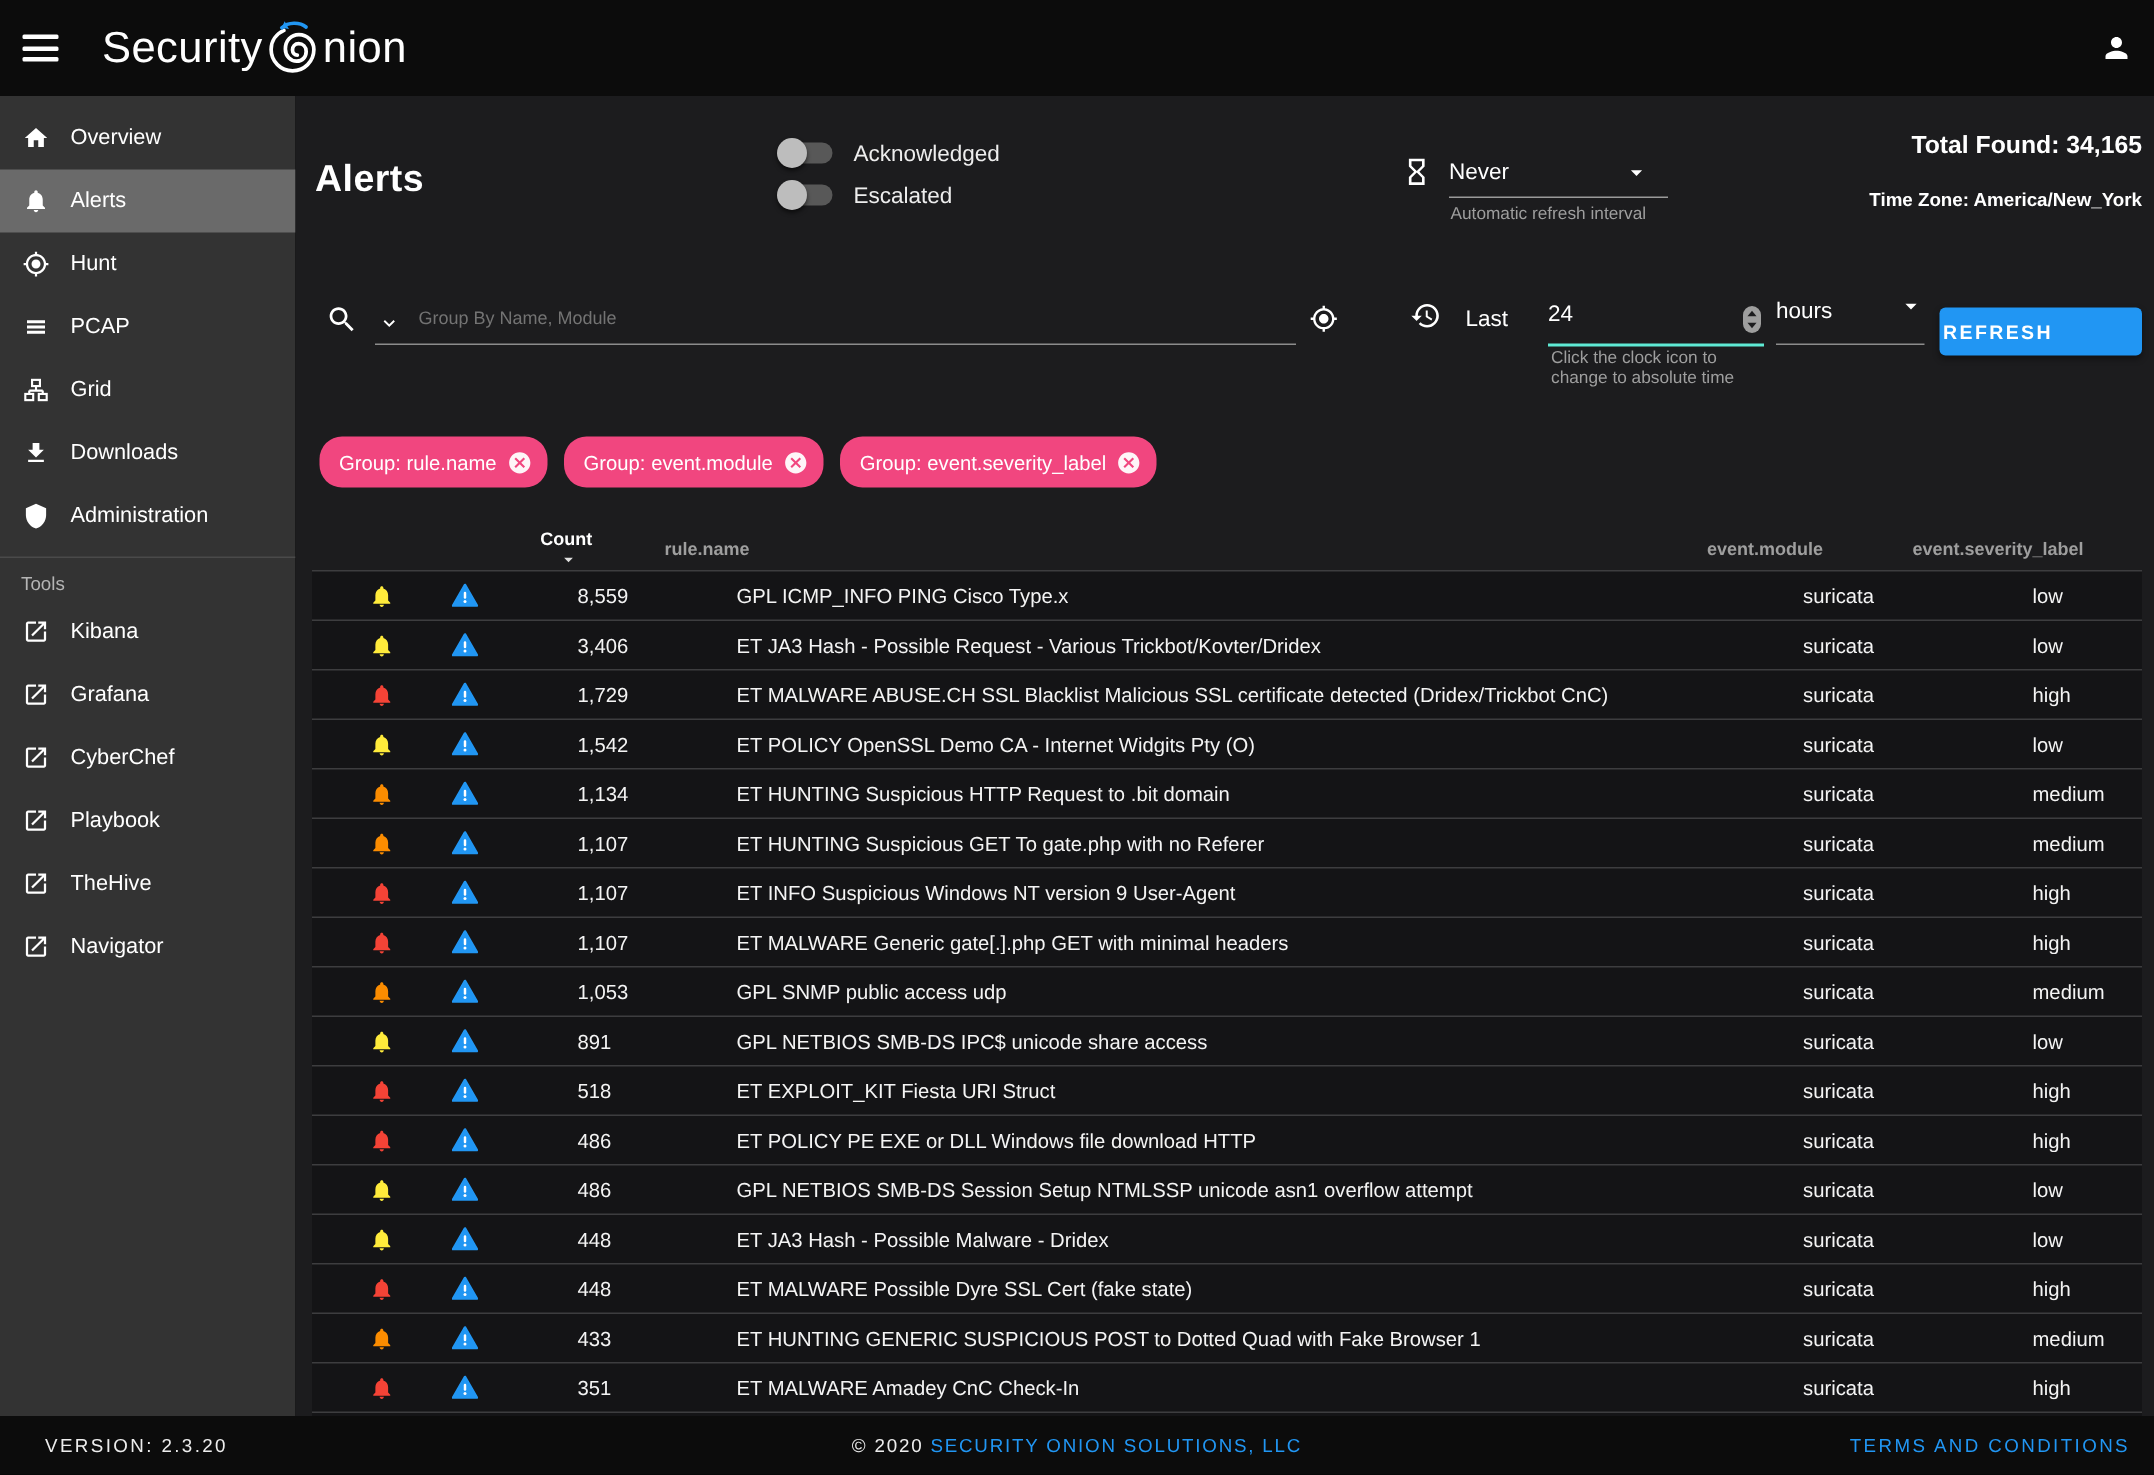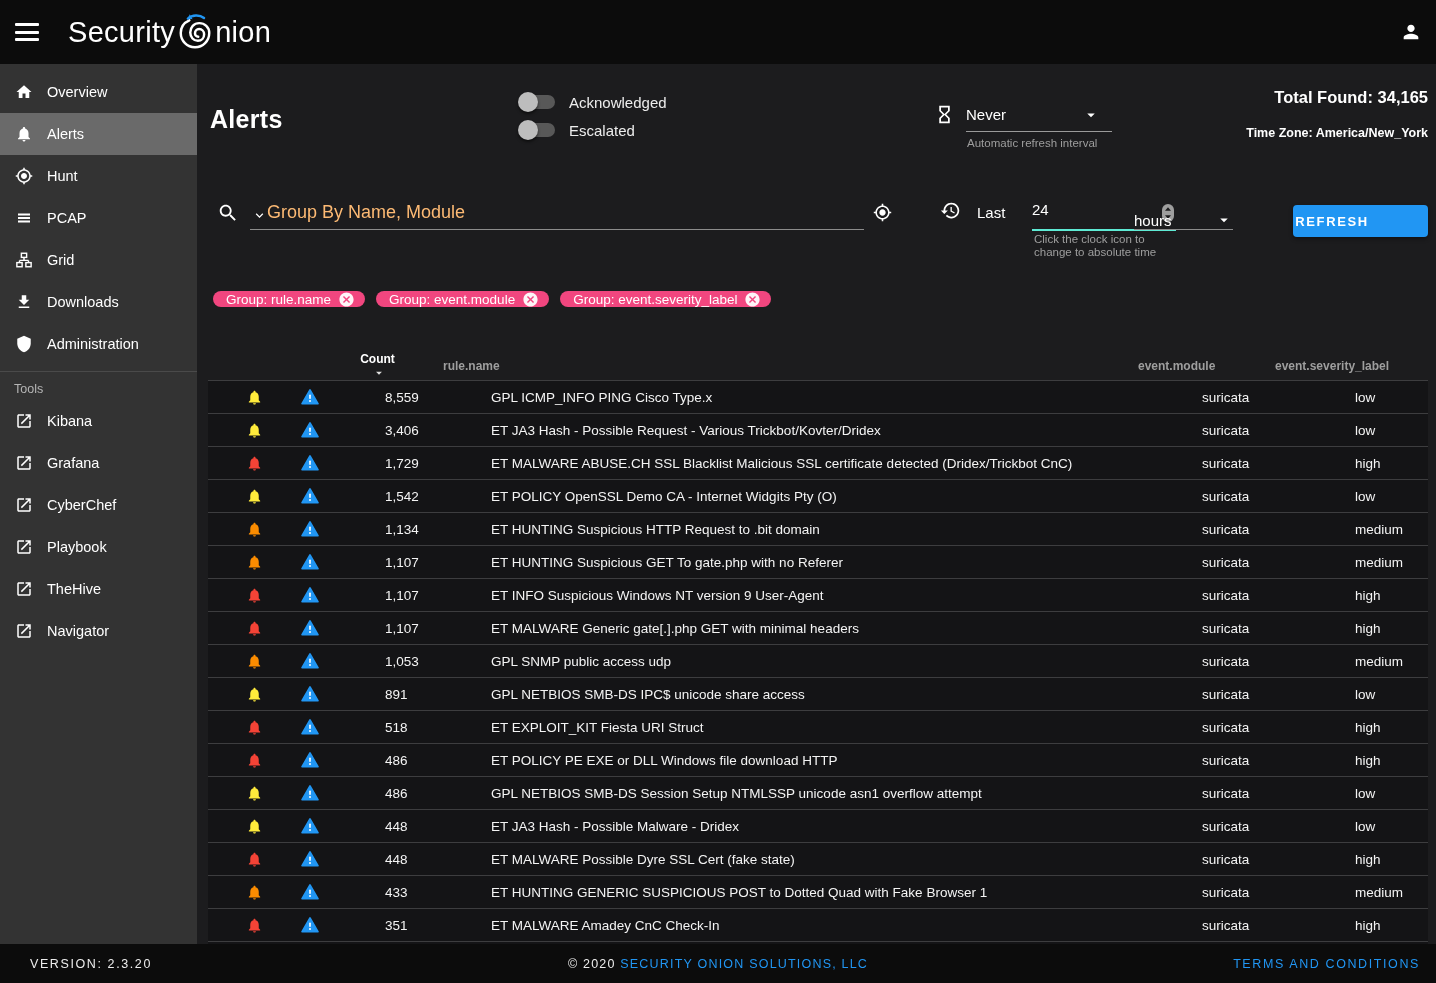--- a/index.html
+++ b/index.html
@@ -50,43 +50,43 @@
   .interval-hint{margin-left:33px;margin-top:5px;font-size:11.5px;color:#9E9E9E;}
 
   .totals{position:absolute;right:8px;top:24px;font-size:16.5px;font-weight:700;text-align:right;}
   .timezone{position:absolute;right:8px;top:62px;font-size:12.5px;font-weight:700;text-align:right;}
 
   
   .search-ico{position:absolute;left:20px;top:138px;width:22px;height:22px;color:#fff;cursor:pointer;}
   .query-field{position:absolute;left:53px;top:131px;width:614px;height:34px;
                border-bottom:1px solid #8C8C8C;display:flex;align-items:center;}
   .query-chevron{width:15px;height:15px;color:#fff;margin:6px 0 0 2px;flex:none;cursor:pointer;}
-  .query-input{flex:1;background:transparent;border:none;outline:none;
-               color:#fdba74;font-size:18px;font-family:"Liberation Sans",sans-serif;padding:0;}
+  .query-input{flex:1;margin-left:12px;background:transparent;border:none;outline:none;
+               color:#737373;font-size:12px;font-family:"Liberation Sans",sans-serif;padding:0;}
   .hunt-ico{position:absolute;left:676px;top:139px;width:19px;height:19px;color:#fff;cursor:pointer;}
 
   .history-ico{position:absolute;left:743px;top:136px;width:21px;height:21px;color:#fff;cursor:pointer;}
   .last-label{position:absolute;left:780px;top:140px;font-size:15px;color:#fff;}
   .num-field{position:absolute;left:835px;top:131px;width:144px;height:34px;border-bottom:2px solid #5eead4;}
   .num-input{width:100px;background:transparent;border:none;outline:none;color:#fff;font-size:15px;
              font-family:"Liberation Sans",sans-serif;padding:6px 0 0 0;}
   .stepper{position:absolute;right:2px;top:9px;width:12px;height:18px;cursor:pointer;}
-  .unit-field{position:absolute;left:937px;top:131px;width:99px;height:34px;
-              border-bottom:1px solid #8C8C8C;display:flex;align-items:flex-end;cursor:pointer;}
+  .unit-field{position:absolute;left:987px;top:131px;width:99px;height:34px;
+              border-bottom:1px solid #8C8C8C;display:flex;align-items:flex-start;cursor:pointer;}
   .unit-value{font-size:15px;color:#fff;flex:1;padding-top:4px;}
   .time-hint{position:absolute;left:837px;top:169px;font-size:11.5px;line-height:13px;color:#9E9E9E;}
   .refresh-btn{position:absolute;left:1096px;top:141px;width:135px;height:32px;background:#2196F3;
                border:none;border-radius:4px;color:#fff;display:flex;align-items:center;justify-content:center;
                font-size:13px;font-weight:700;letter-spacing:1.6px;cursor:pointer;
                font-family:"Liberation Sans",sans-serif;box-shadow:0 2px 4px rgba(0,0,0,.4);gap:48px;}
   .refresh-ico{width:18px;height:18px;margin-left:9px;color:#fff;}
 
   
   .chips{position:absolute;left:16px;top:227px;display:flex;gap:11px;}
-  .chip{height:16px;border-radius:15px;background:#F1467F;display:flex;align-items:center;
+  .chip{height:34px;border-radius:15px;background:#F1467F;display:flex;align-items:center;
         padding:0 10px 0 13px;font-size:13.5px;color:#fff;cursor:pointer;}
   .chip-x{width:17px;height:17px;margin-left:7px;color:#fff;opacity:.95;cursor:pointer;}
 
   
   .table{position:absolute;left:11px;right:8px;top:288px;}
   .thead,.trow{display:grid;grid-template-columns:40px 40px 88px 736px 137px 1fr;padding-left:26px;}
   .thead{height:28px;align-items:center;}
   .th{font-size:12px;font-weight:700;color:#9E9E9E;}
   .th.count{color:#FFFFFF;padding-left:39px;display:flex;align-items:center;cursor:pointer;flex-direction:column;}
   .th.rule{padding-left:41px;cursor:pointer;}

